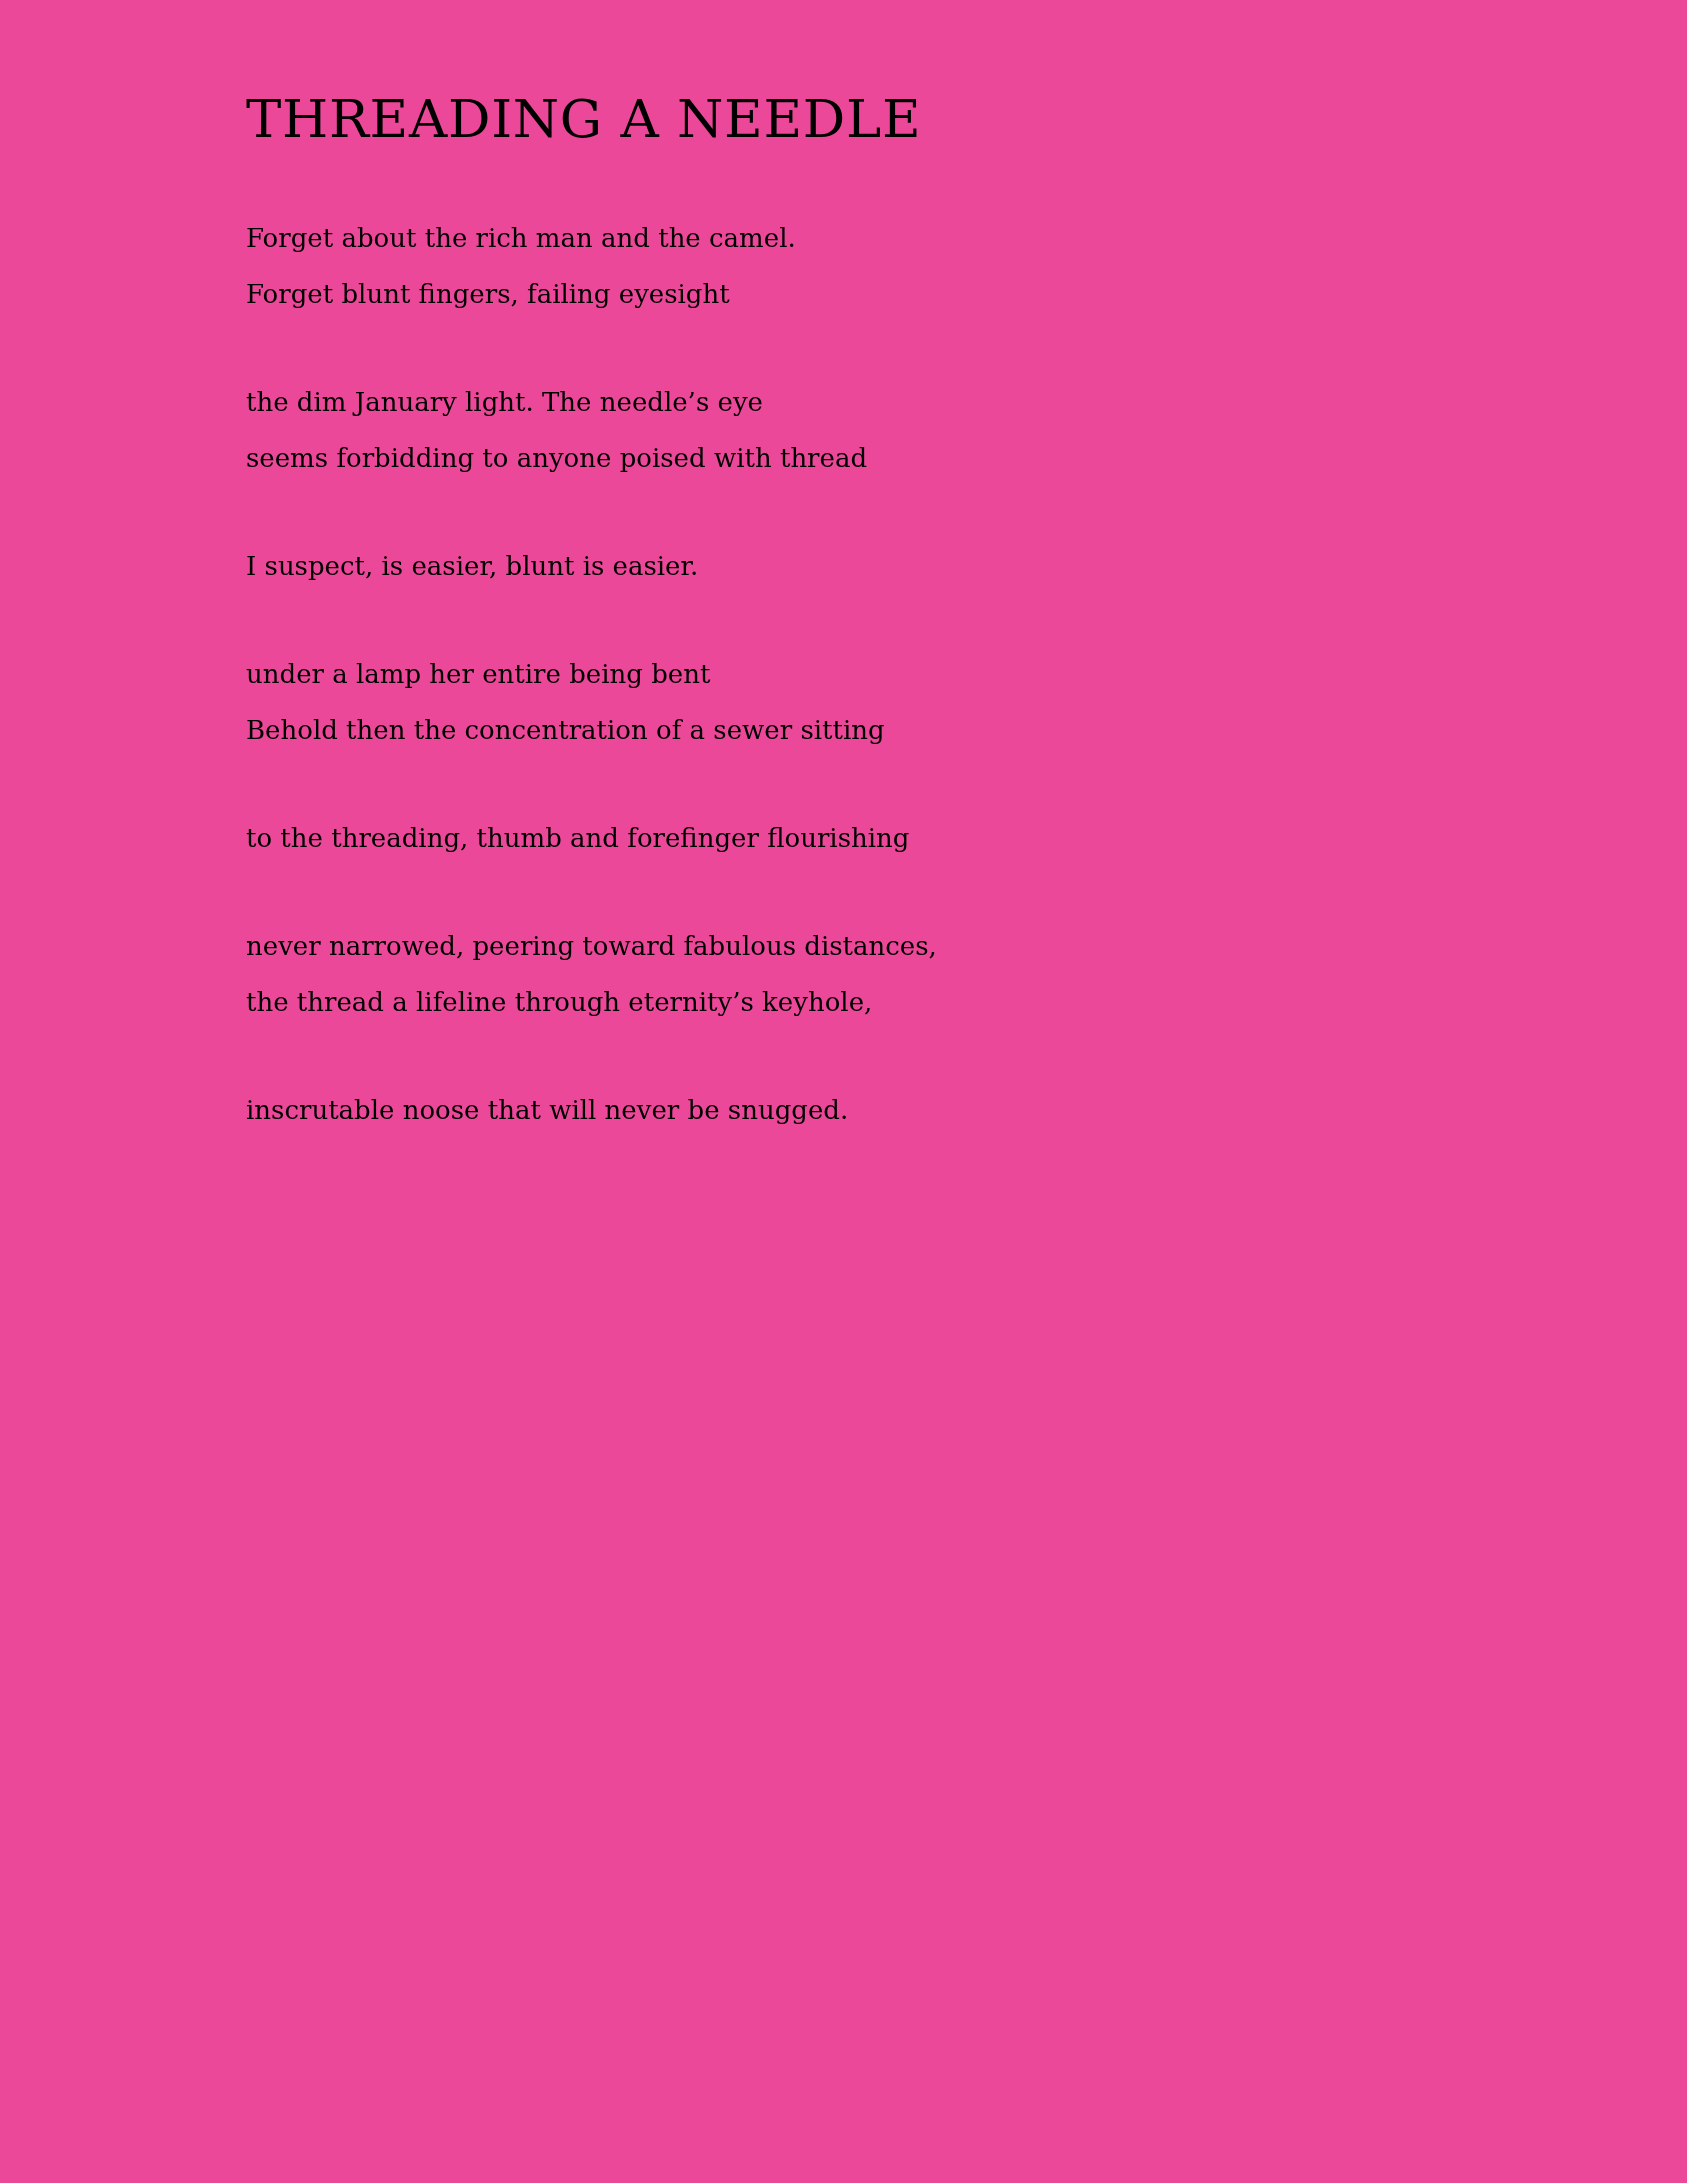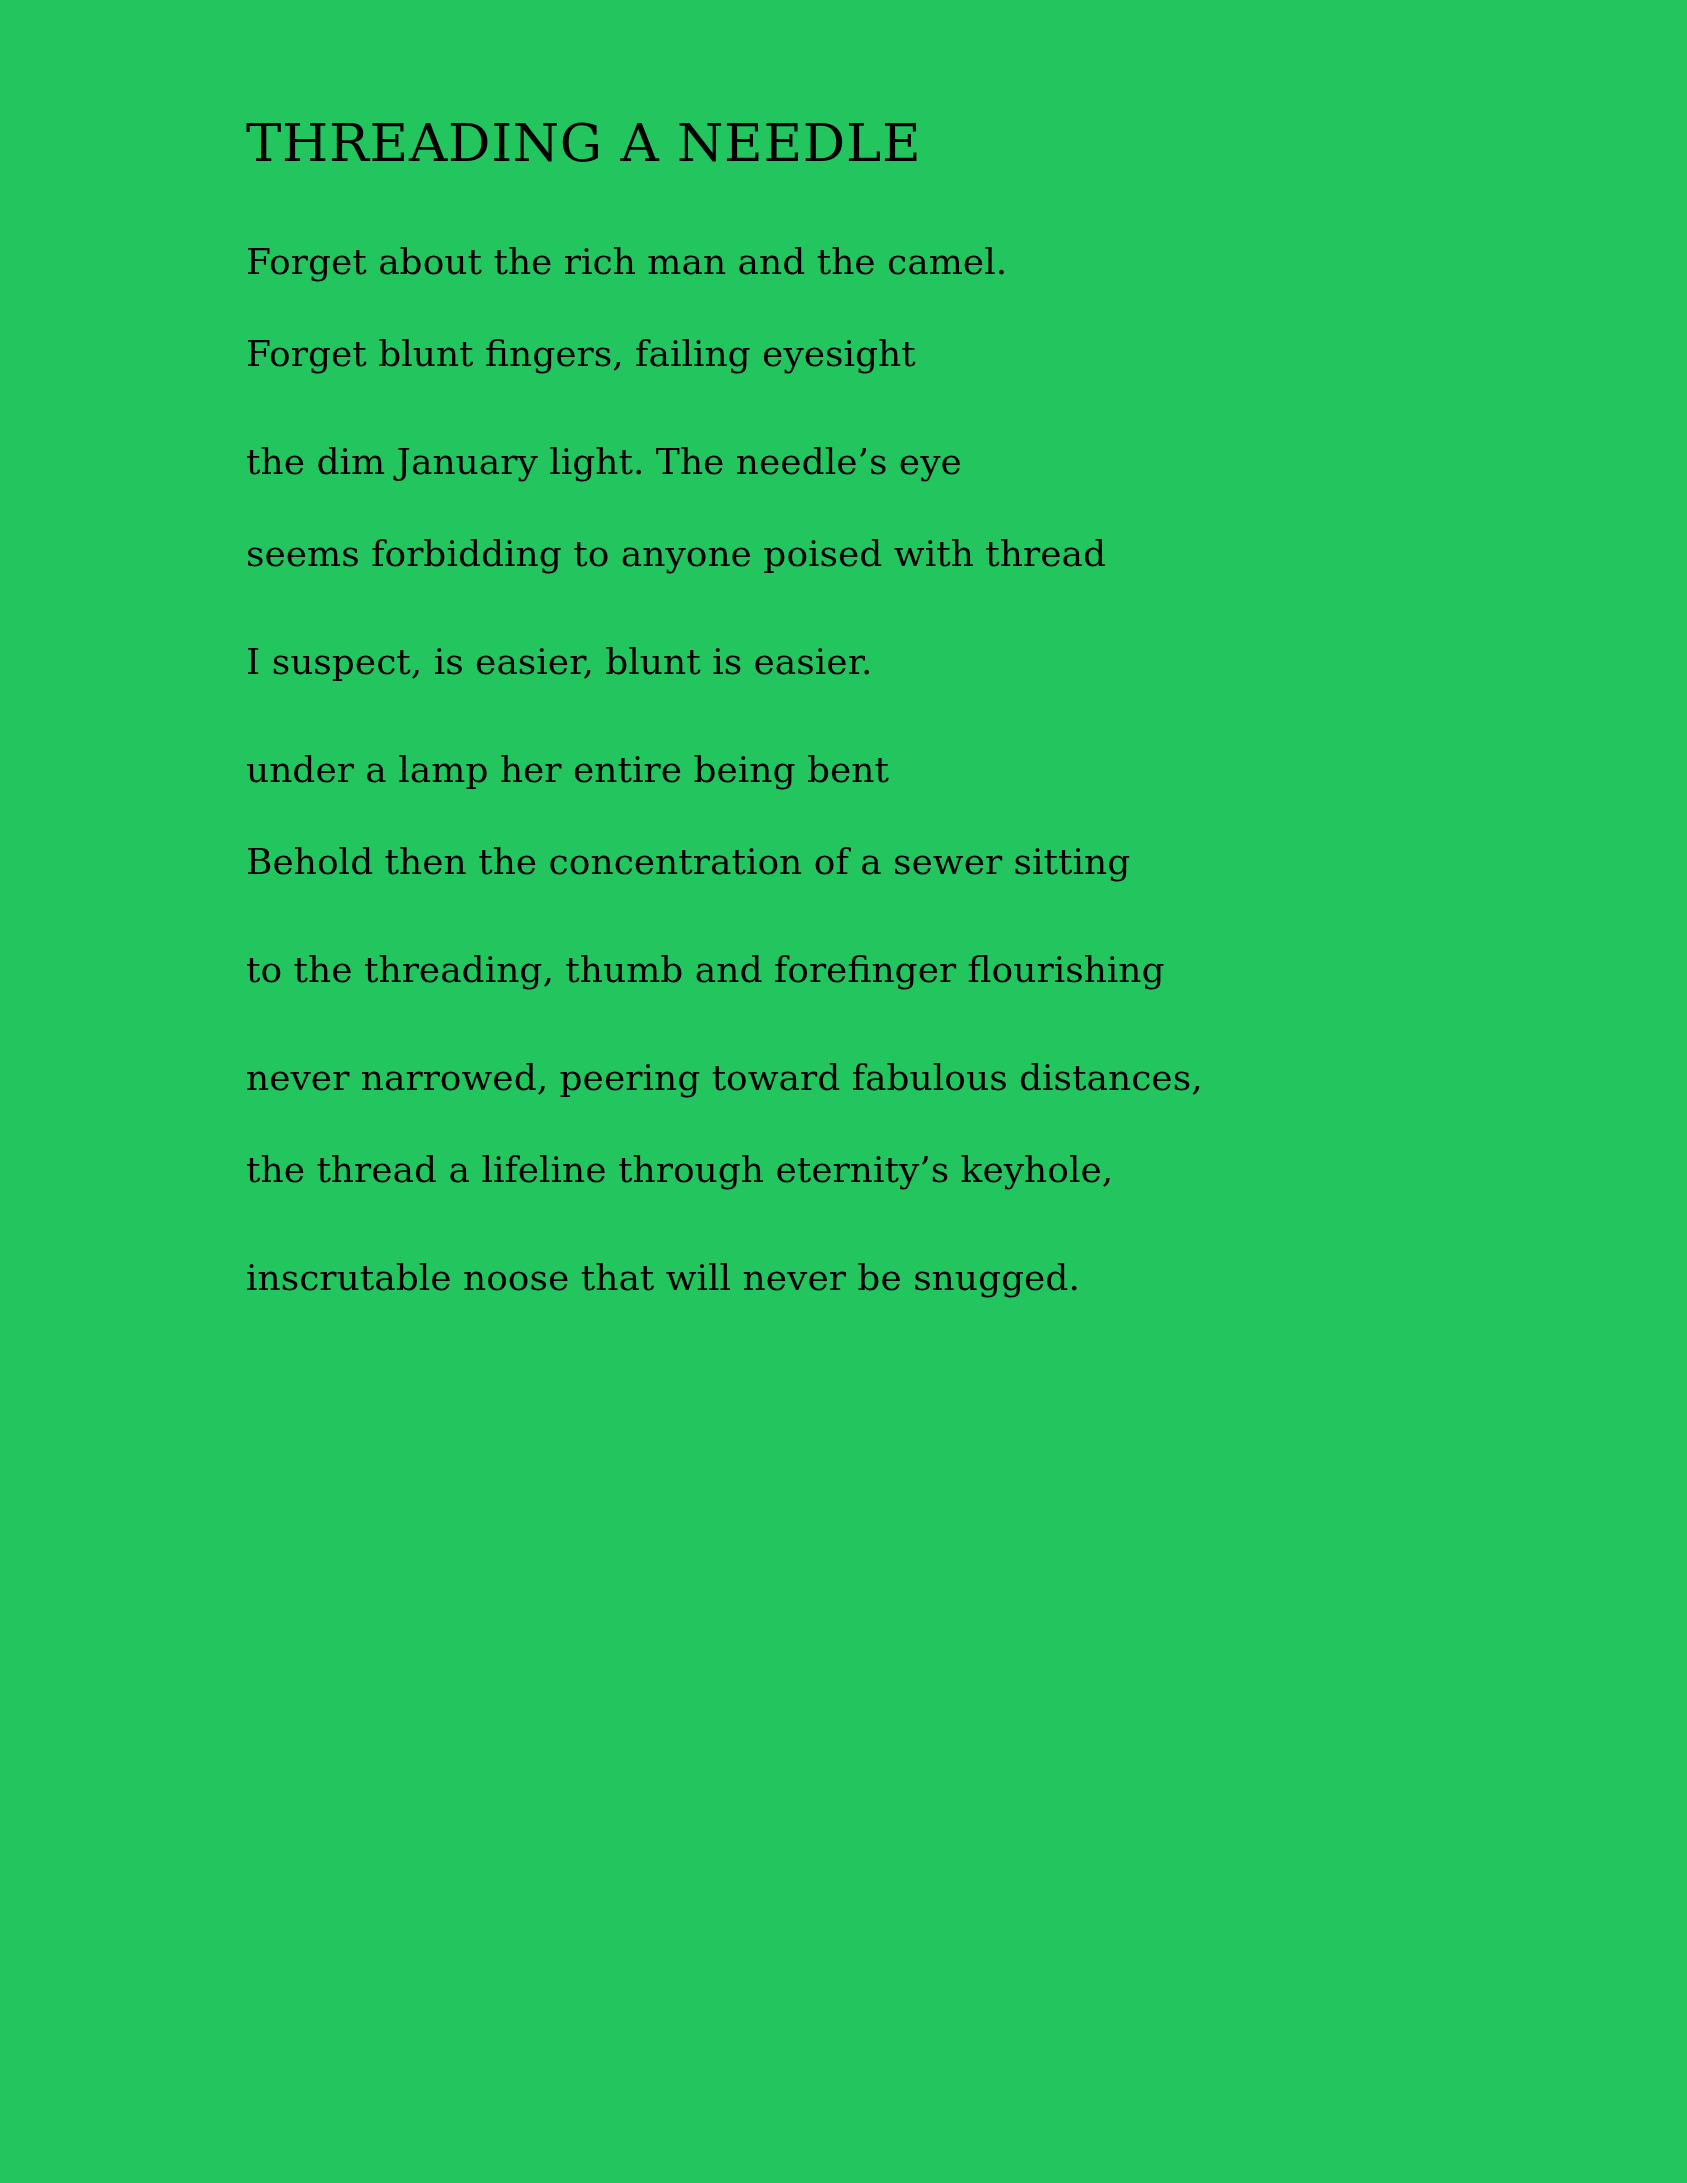--- a/index.html
+++ b/index.html
@@ -14,39 +14,38 @@
     font-family: "DejaVu Serif", "Liberation Serif", serif;
     color: #000000;
     overflow: hidden;
   }
   .page {
     position: absolute;
     top: 0;
     left: 0;
     width: 1687px;
     height: 2183px;
-    background: #22c55e;
+    background: #ec4899;
     box-sizing: border-box;
-    padding: 116px 225px 0 246px;
+    padding: 92px 225px 0 246px;
   }
   .poem-title {
     font-size: 53px;
     font-weight: 400;
     letter-spacing: 0.7px;
     margin: 0 0 65px 0;
     line-height: 1;
   }
   .stanza {
     margin: 0 0 52px 0;
   }
   .line {
-    font-size: 36px;
+    font-size: 26px;
     line-height: 56px;
     white-space: nowrap;
-    margin-top: 36px;
   }
   .line em {
     font-style: italic;
   }
 </style>
 </head>
 <body>
 
 <div class="page">
 

